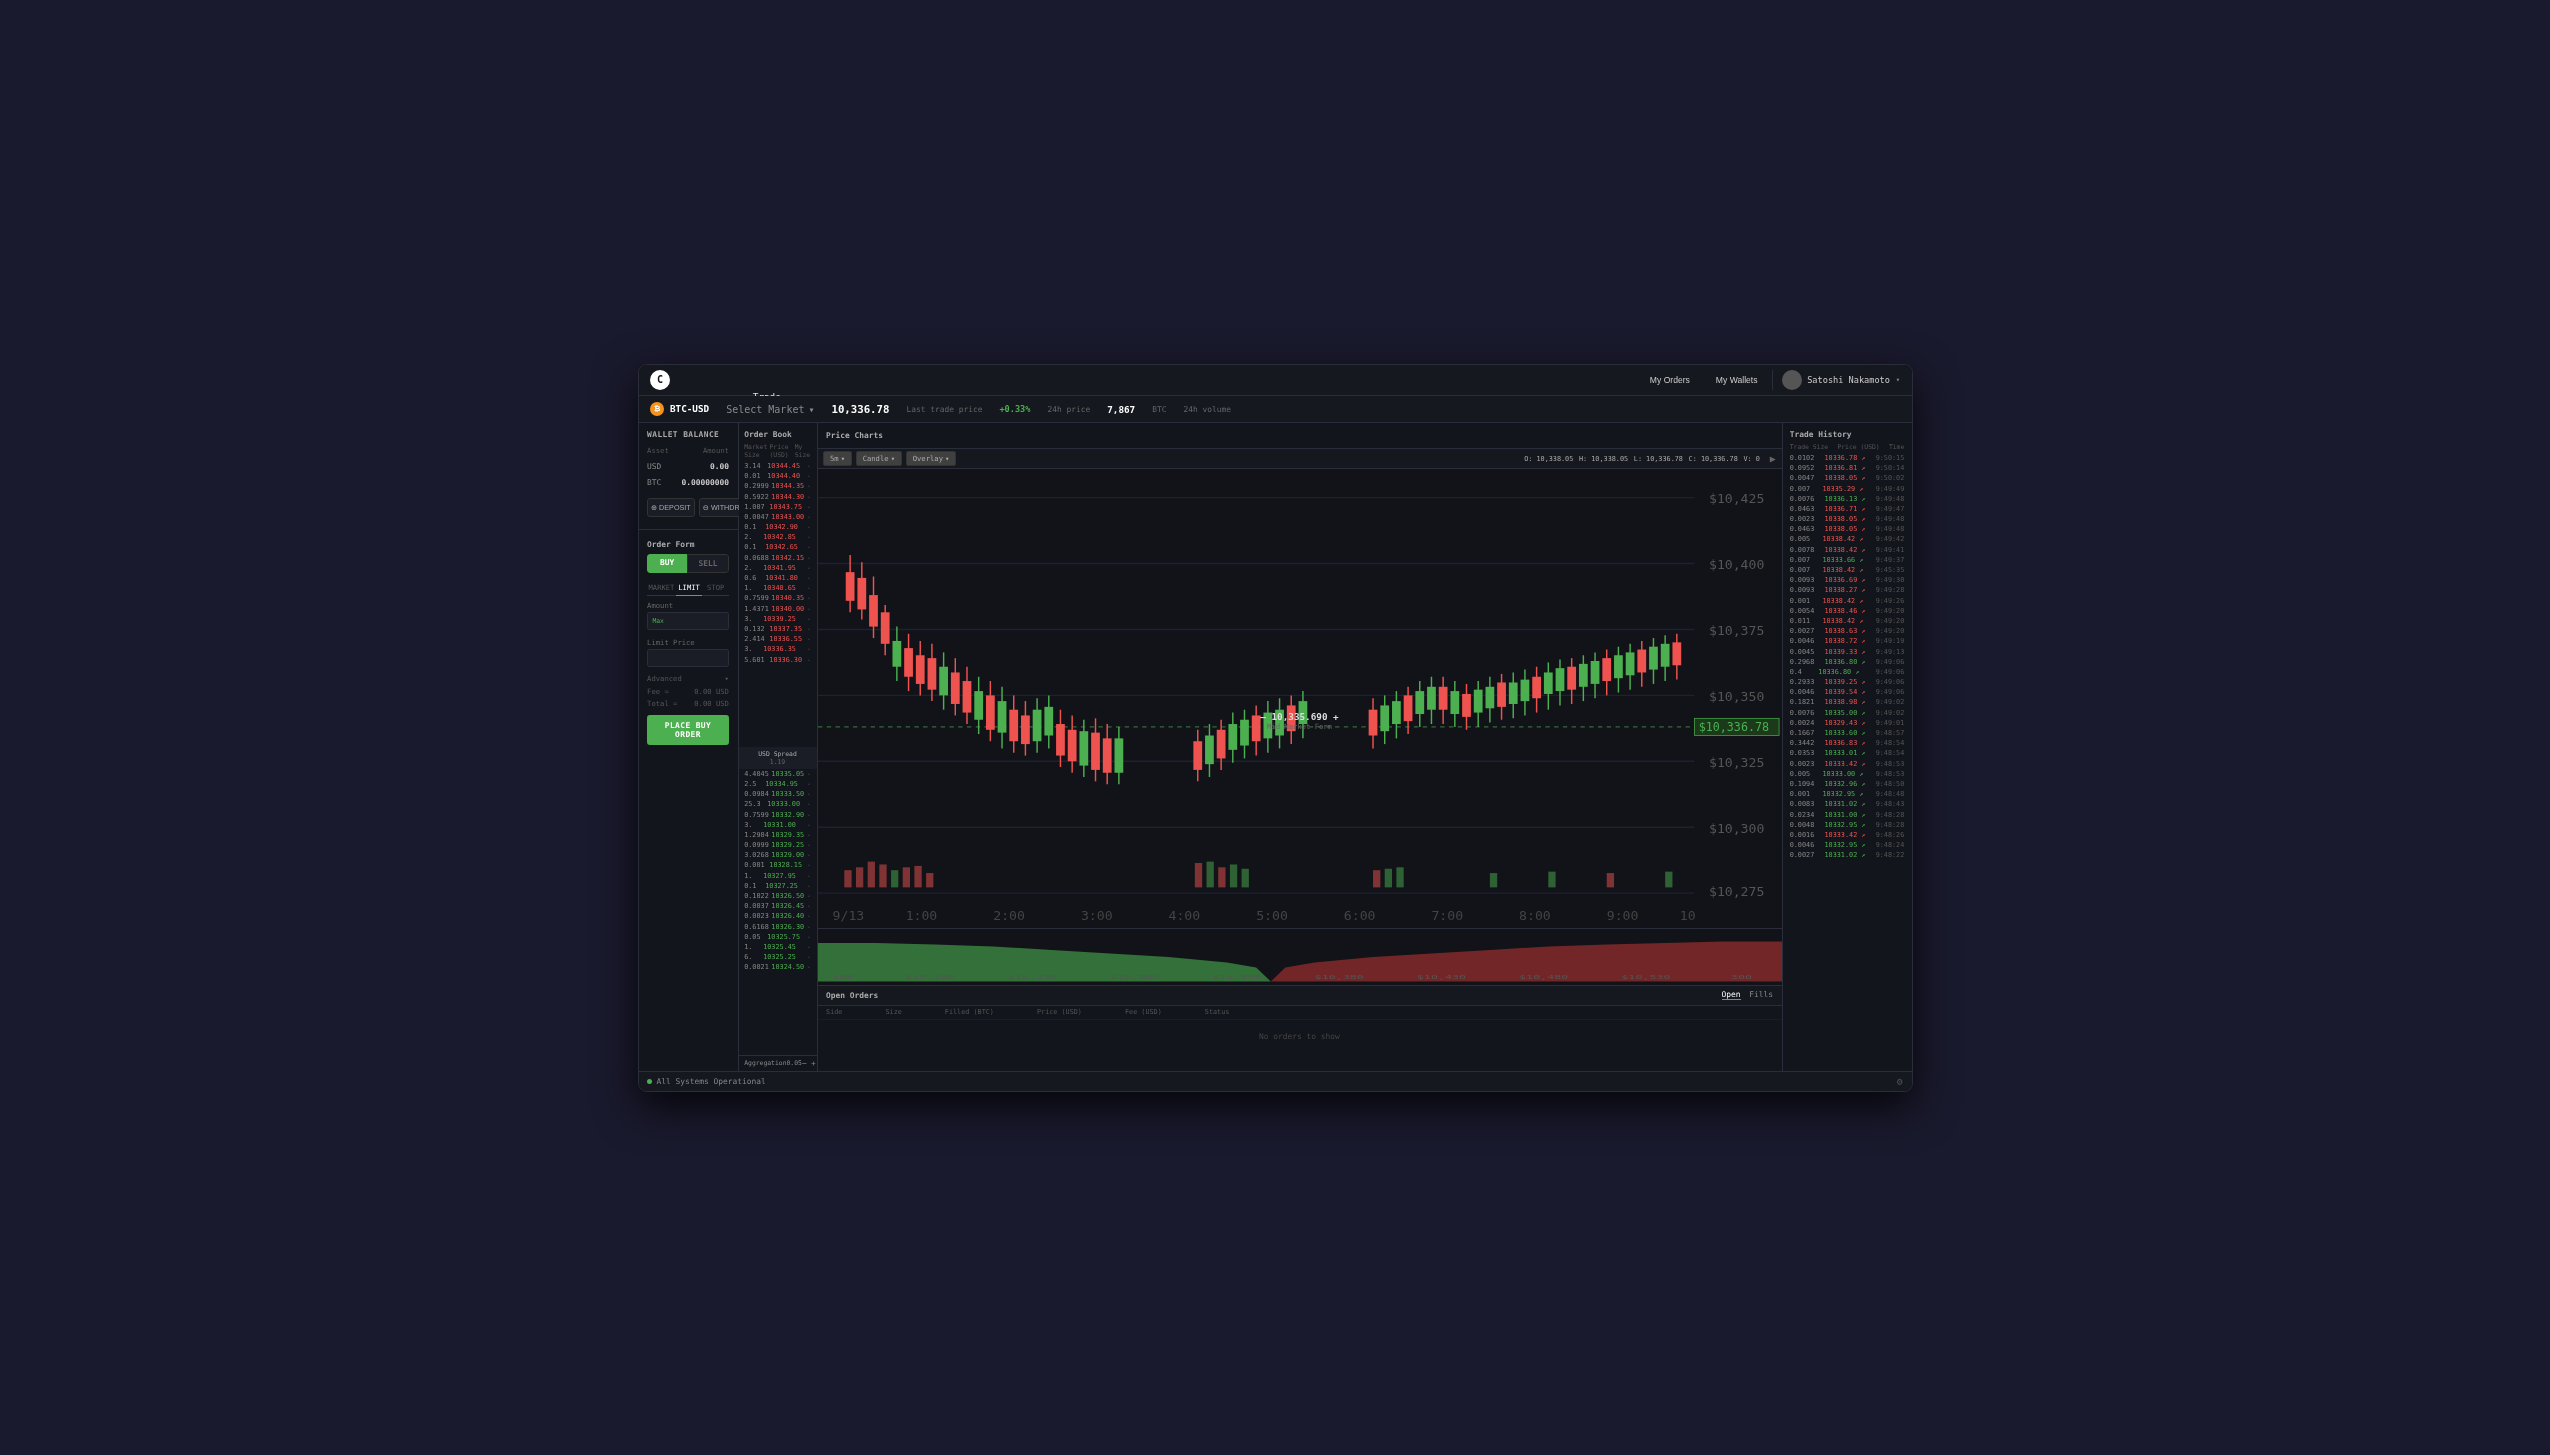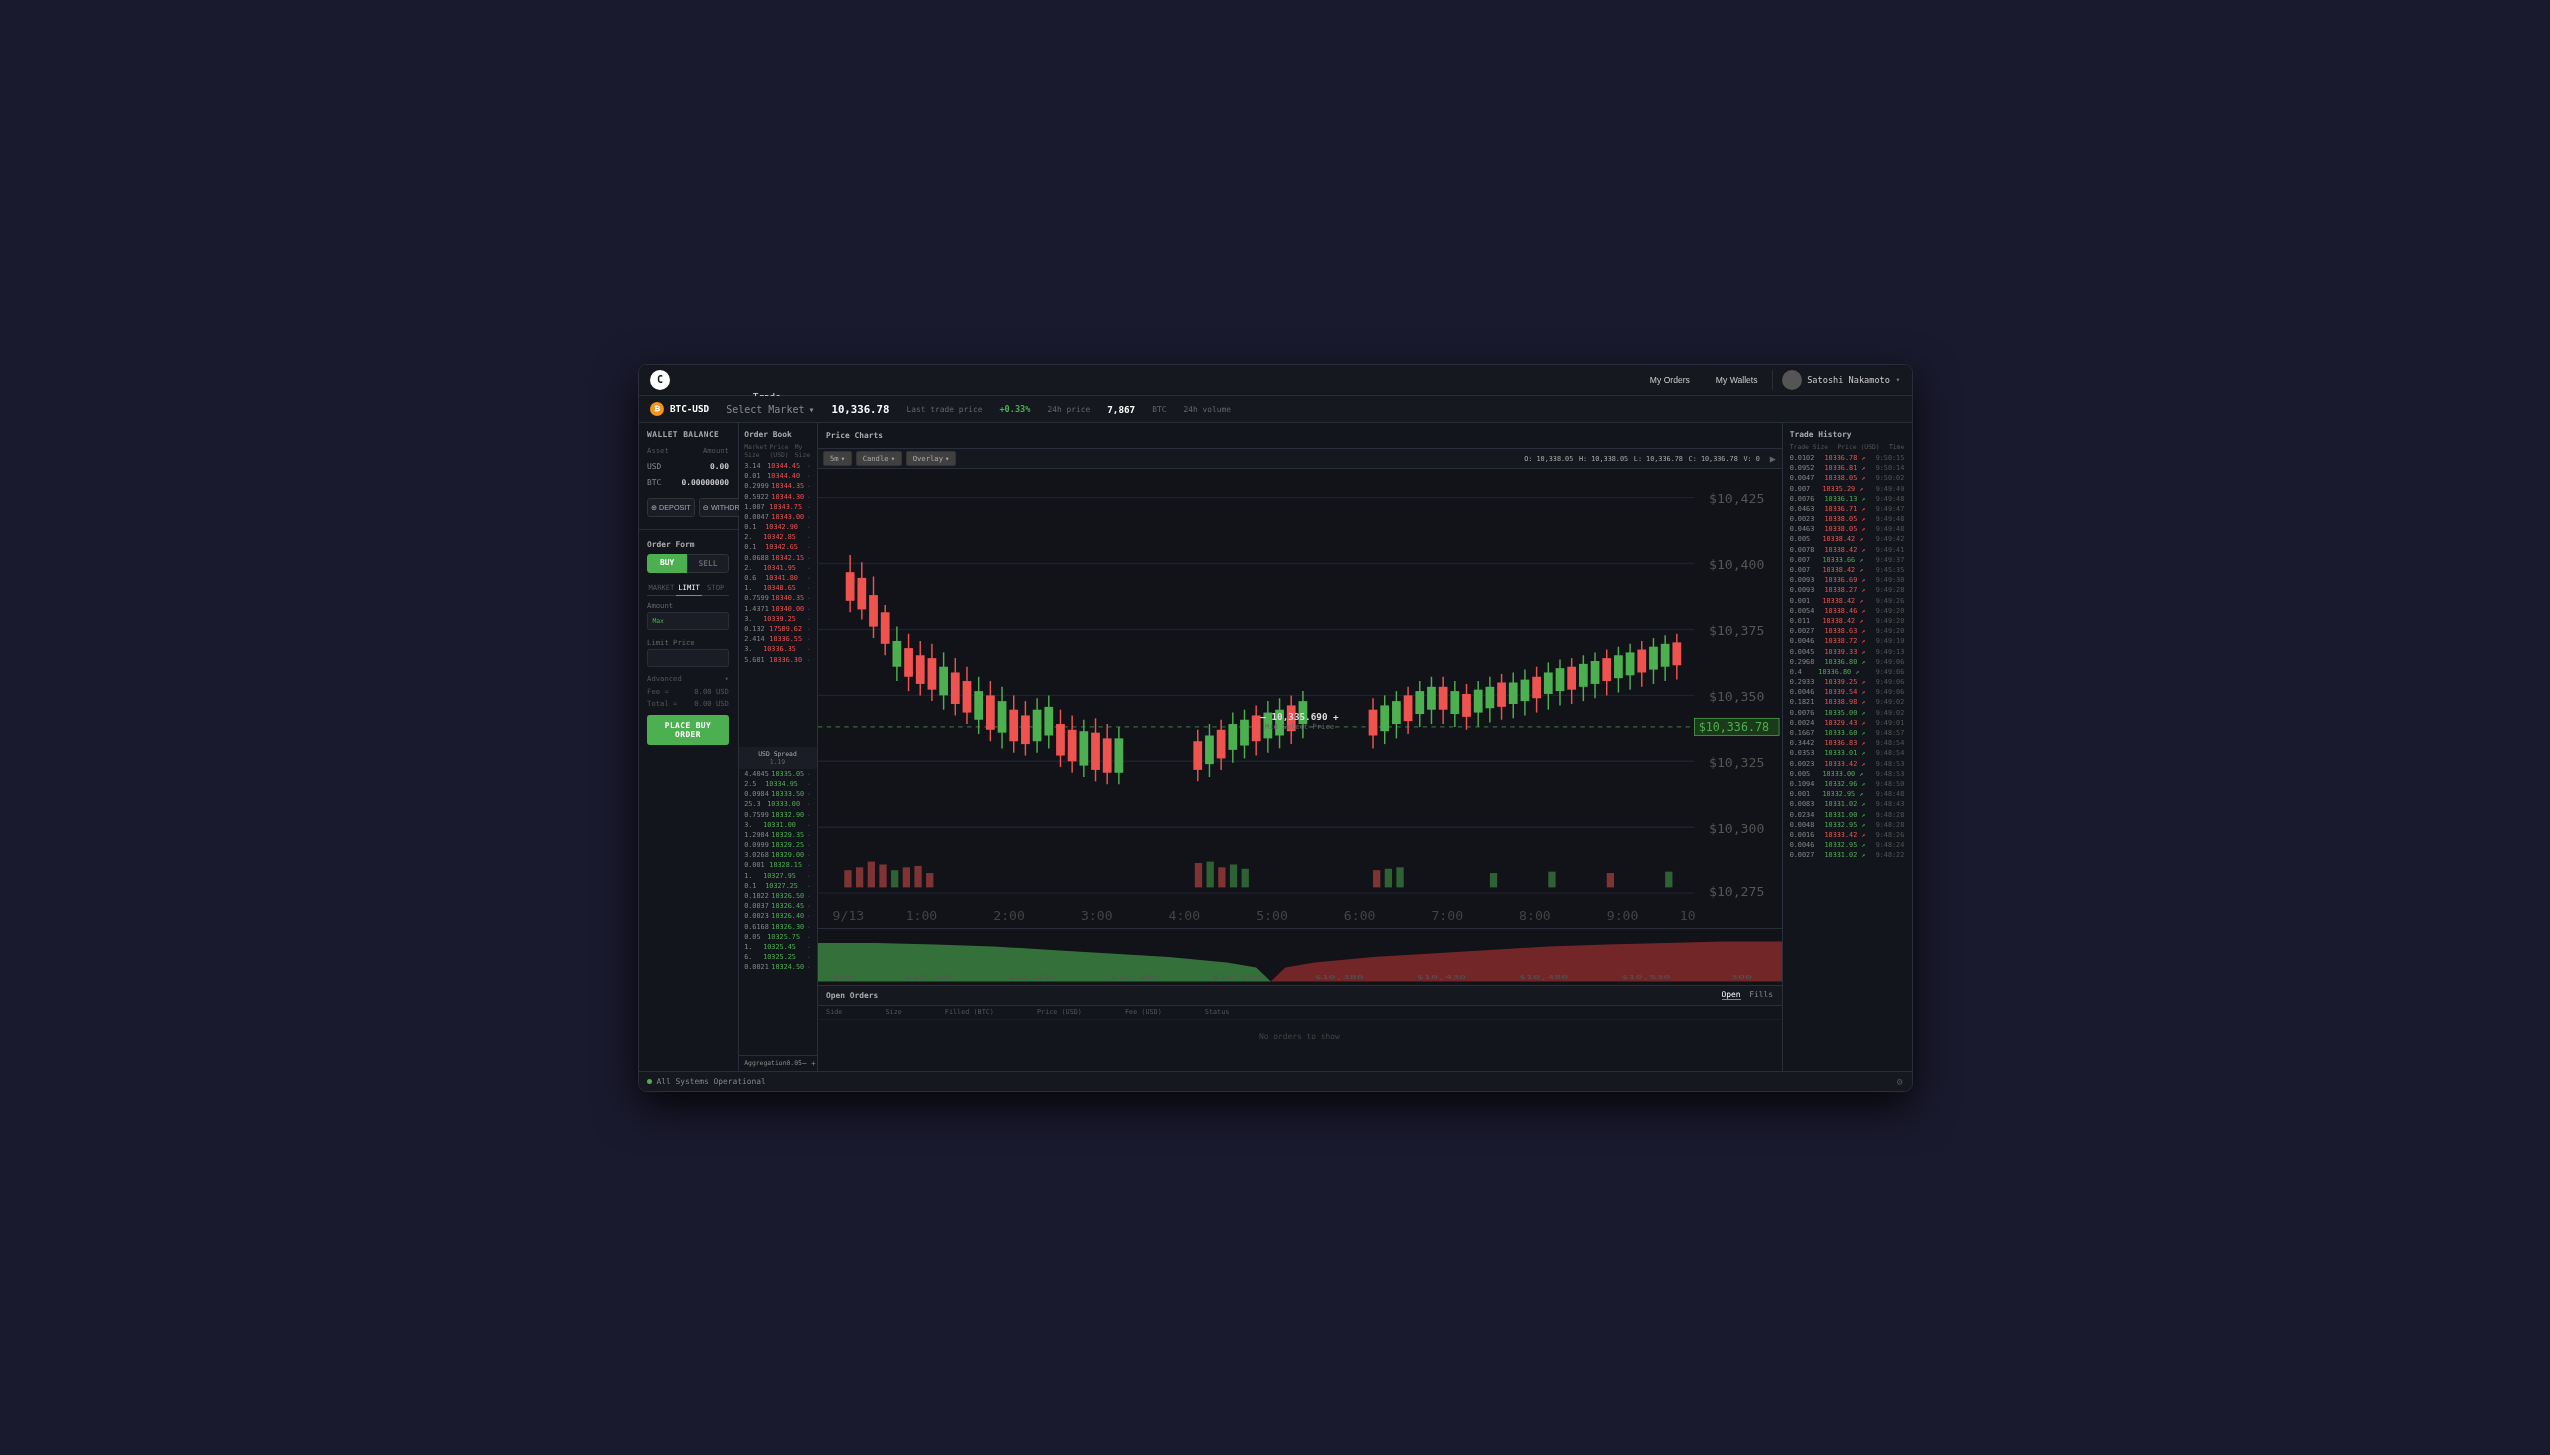--- a/index.html
+++ b/index.html
@@ -793,21 +793,21 @@
             <span class="ob-price-ask">10340.00</span>
             <span class="ob-mysize">-</span>
           </div>
         <div class="ob-row ob-row-ask">
             <span class="ob-size">3.</span>
             <span class="ob-price-ask">10339.25</span>
             <span class="ob-mysize">-</span>
           </div>
         <div class="ob-row ob-row-ask">
             <span class="ob-size">0.132</span>
-            <span class="ob-price-ask">17509.62</span>
+            <span class="ob-price-ask">10337.35</span>
             <span class="ob-mysize">-</span>
           </div>
         <div class="ob-row ob-row-ask">
             <span class="ob-size">2.414</span>
             <span class="ob-price-ask">10336.55</span>
             <span class="ob-mysize">-</span>
           </div>
         <div class="ob-row ob-row-ask">
             <span class="ob-size">3.</span>
             <span class="ob-price-ask">10336.35</span>
@@ -1204,21 +1204,21 @@
           <rect x="500" y="281" width="5" height="11" fill="#4caf50" opacity="0.5"></rect>
           <rect x="540" y="282" width="5" height="10" fill="#ef5350" opacity="0.5"></rect>
           <rect x="580" y="281" width="5" height="11" fill="#4caf50" opacity="0.5"></rect>
         </svg>
 
         
         <div class="mid-market-overlay">
           <div class="mid-price-text">
             <span>— </span><span>10,335.690</span><span> +</span>
           </div>
-          <div class="mid-price-label">Mid Select Price</div>
+          <div class="mid-price-label">Mid Market Form</div>
         </div>
       </div>
 
       <div class="depth-chart-area">
         <svg class="depth-svg" viewBox="0 0 660 80" preserveAspectRatio="none">
           <rect width="660" height="80" fill="#111318"></rect>
 
           <path d="M 0,75 L 0,20 L 40,20 L 80,22 L 120,25 L 160,30 L 200,35 L 240,40 L 280,48 L 300,55 L 310,75 Z" fill="#4caf50" opacity="0.6"></path>
 
           <path d="M 310,75 L 320,55 L 340,48 L 380,40 L 420,35 L 460,30 L 500,25 L 540,22 L 580,20 L 620,18 L 660,18 L 660,75 Z" fill="#8b2c2c" opacity="0.8"></path>

